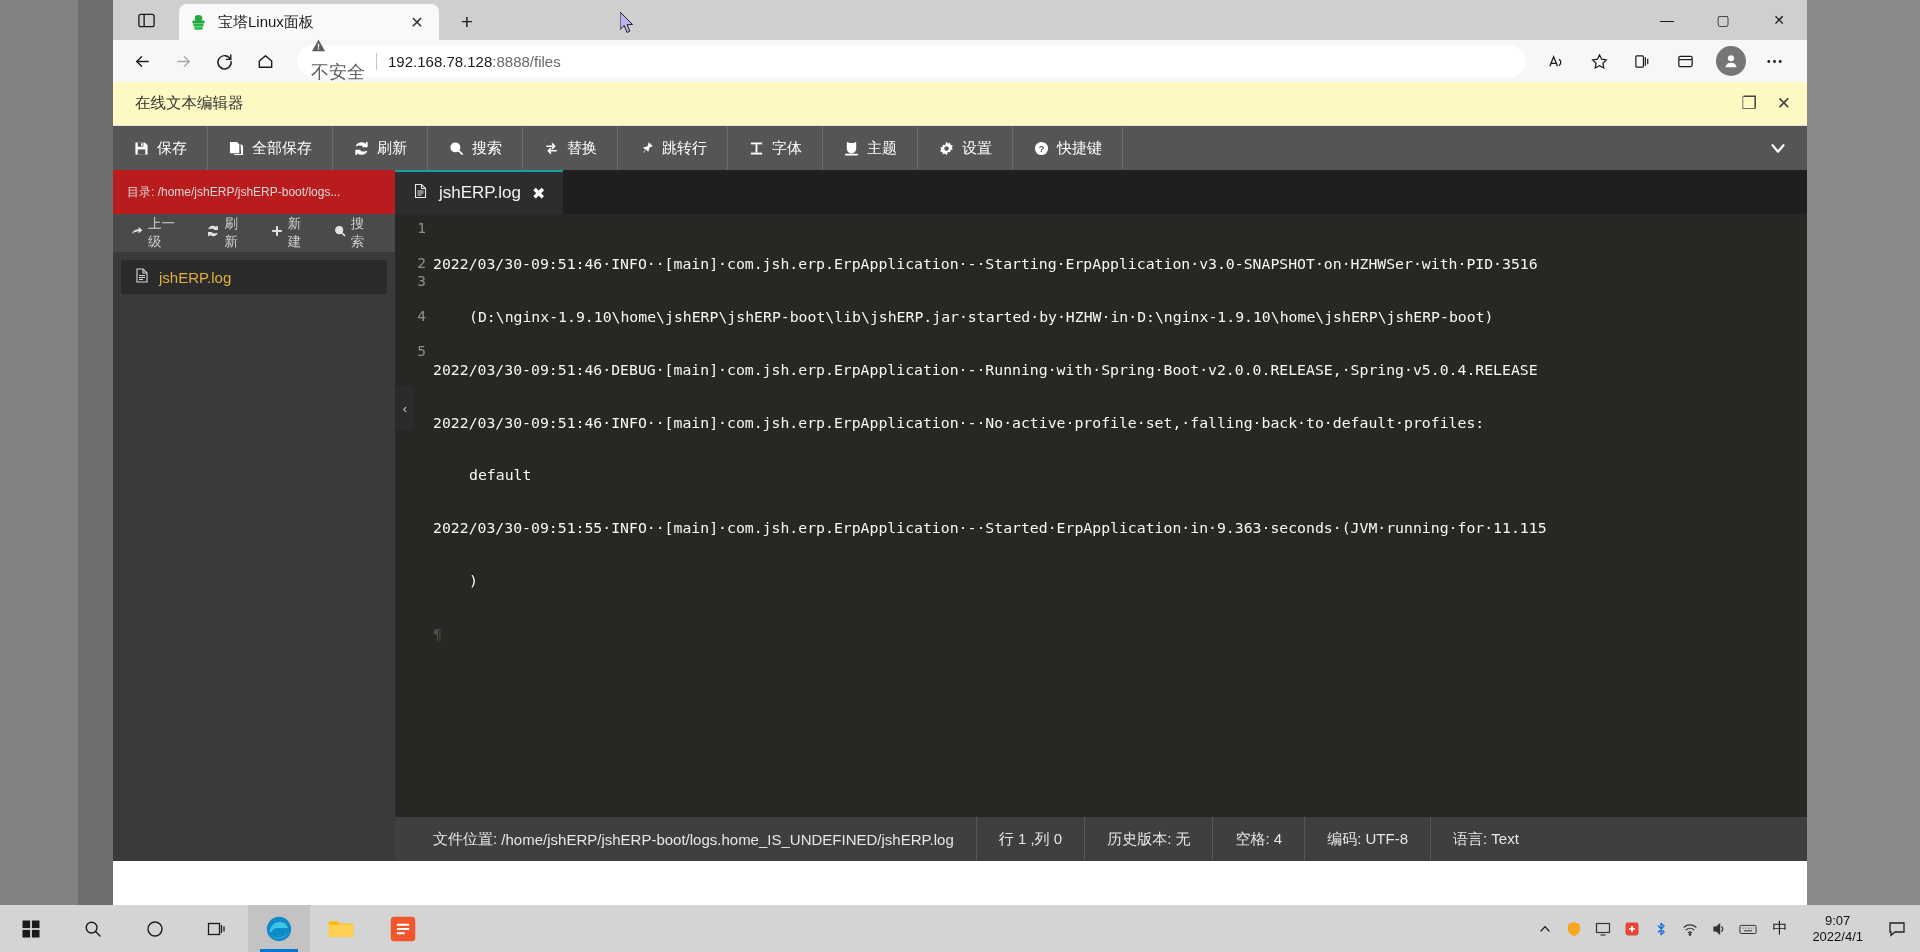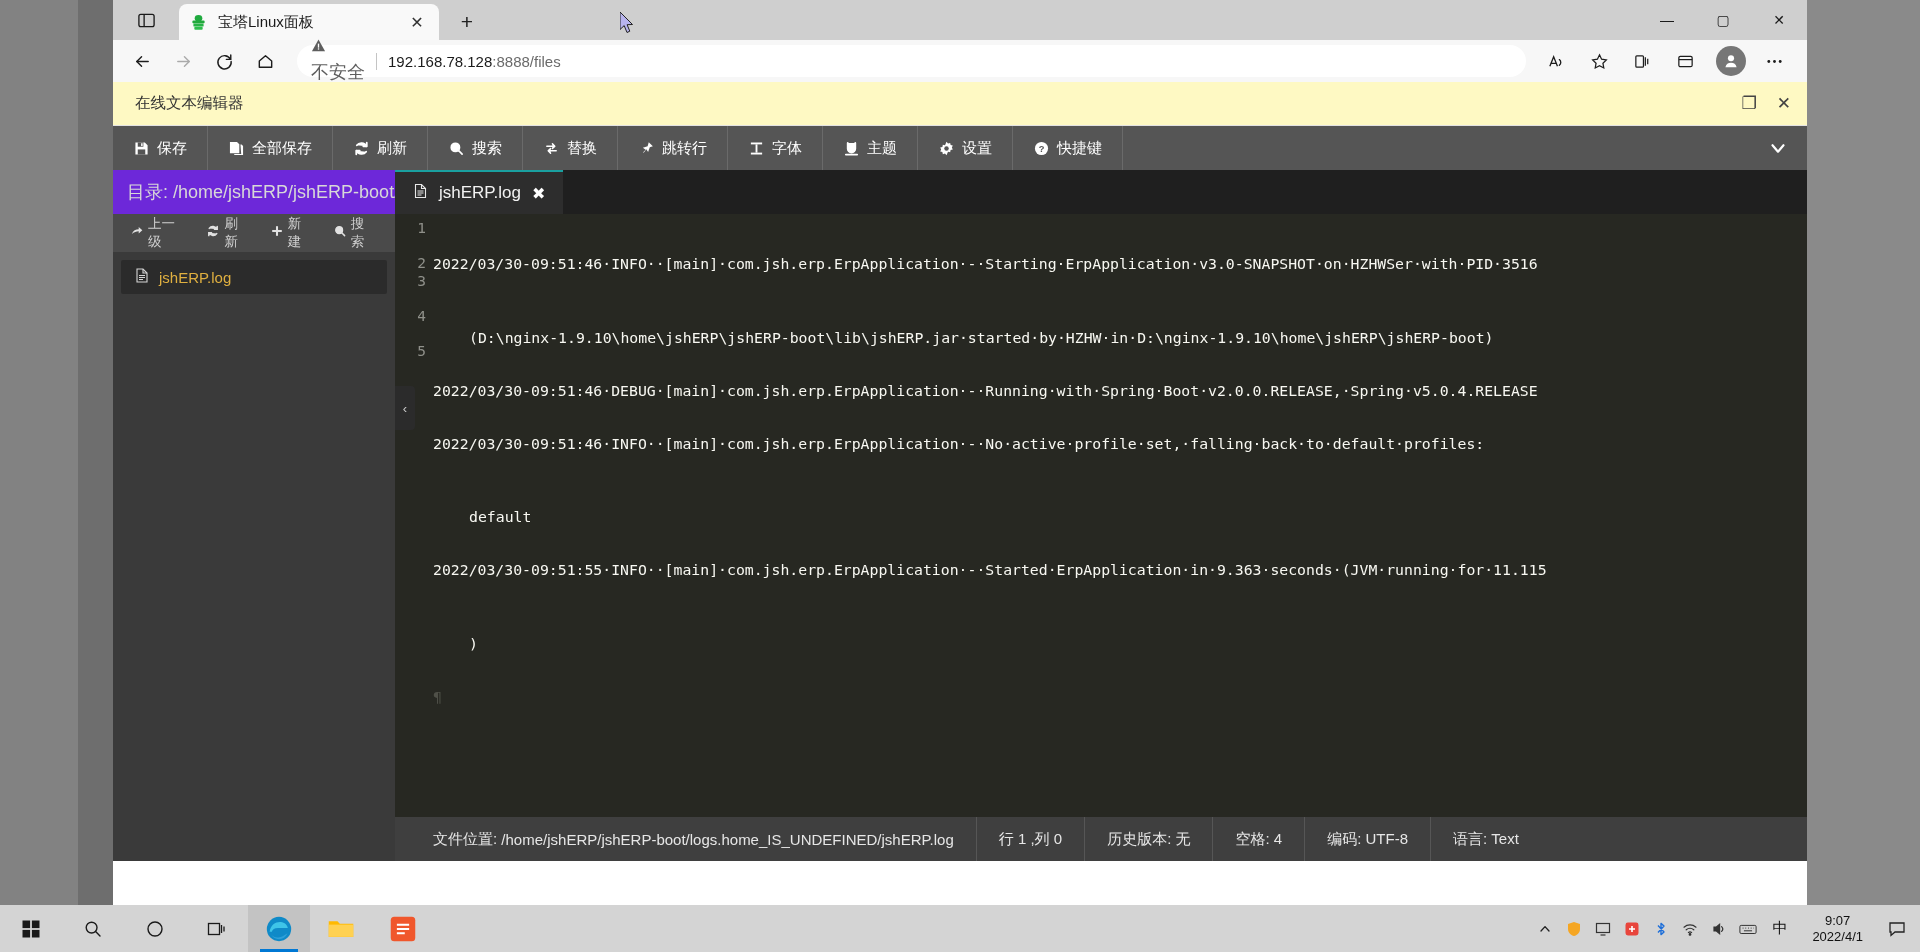--- a/index.html
+++ b/index.html
@@ -71,22 +71,22 @@
   .edbtn .ic svg { width:15px; height:15px; fill:#fff; }
   .edtoolbar .chev { position:absolute; right:0; top:0; width:58px; height:44px;
      display:flex; align-items:center; justify-content:center; }
   .edtoolbar .chev svg { width:22px; height:22px; stroke:#fff; }
 
   
   .edbody { position:absolute; left:0; top:88px; right:0; bottom:44px; display:flex; background:#2e2e2e; }
 
   
   .fsidebar { width:282px; background:#3a3a3a; position:relative; flex:0 0 auto; }
-  .fdir { height:44px; background:#6d28d9; display:flex; align-items:center; padding:4px 14px;
-     color:#d8d8d8; font-size:18px; white-space:nowrap; overflow:hidden; }
+  .fdir { height:44px; background:#b91c1c; display:flex; align-items:center; padding:4px 14px;
+     color:#d8d8d8; font-size:12px; white-space:nowrap; overflow:hidden; }
   .ftools { height:38px; background:#4a4a4a; display:flex; align-items:center; gap:4px; padding:0 10px;font-family:Liberation Mono, monospace; }
   .ftool { display:flex; align-items:center; gap:5px; color:#cfcfcf; font-size:13.5px; padding:0 8px; }
   .ftool .ic svg { width:12px; height:12px; fill:#e2e2e2; }
   .flist { position:absolute; left:0; right:0; top:82px; bottom:0; background:#3a3a3a; padding-top:8px; }
   .fitem { height:34px; margin:0 8px; display:flex; align-items:center; gap:10px; padding:0 14px;
      background:#2b2b2b; color:#e0b040; font-size:15px; border-radius:2px; }
   .fitem .ic svg { width:14px; height:15px; }
 
   
   .collapse-handle { position:absolute; left:282px; top:216px; width:20px; height:44px;
@@ -102,21 +102,21 @@
   .ftab .x { font-size:16px; font-weight:bold; color:#fff; }
 
   .code { flex:1; display:flex; overflow:hidden; background:#272822; }
   .gutter { width:38px; flex:0 0 auto; background:#272822; padding-top:6px; text-align:right; }
   .gutter div { font-family:"DejaVu Sans Mono","Liberation Mono",monospace; font-size:14.5px;
      color:#8f908a; line-height:17.6px; padding-right:7px; }
   .lines { flex:1; padding-top:6px; min-width:0; overflow:hidden;
      font-family:"DejaVu Sans Mono","Liberation Mono",monospace; font-size:14.8px;
      line-height:17.6px; color:#f8f8f2; white-space:pre; }
   .lines .row { display:block; }
-  .lines .cont { padding-left:36px;margin-top:21px; }
+  .lines .cont { padding-left:36px; }
   .lines .eol { color:#4f5048; }
 
   
   .statusbar { position:absolute; left:282px; right:0; bottom:0; height:44px; background:#3f3f3f;
      display:flex; align-items:center; color:#e6e6e6; font-size:15px; }
   .statusbar .cell { padding:0 22px; height:44px; display:flex; align-items:center; border-right:1px solid #565656; }
   .statusbar .cell:first-child { border-left:1px solid #565656; }
   .statusbar .spacer-left { width:16px; }
 
   

